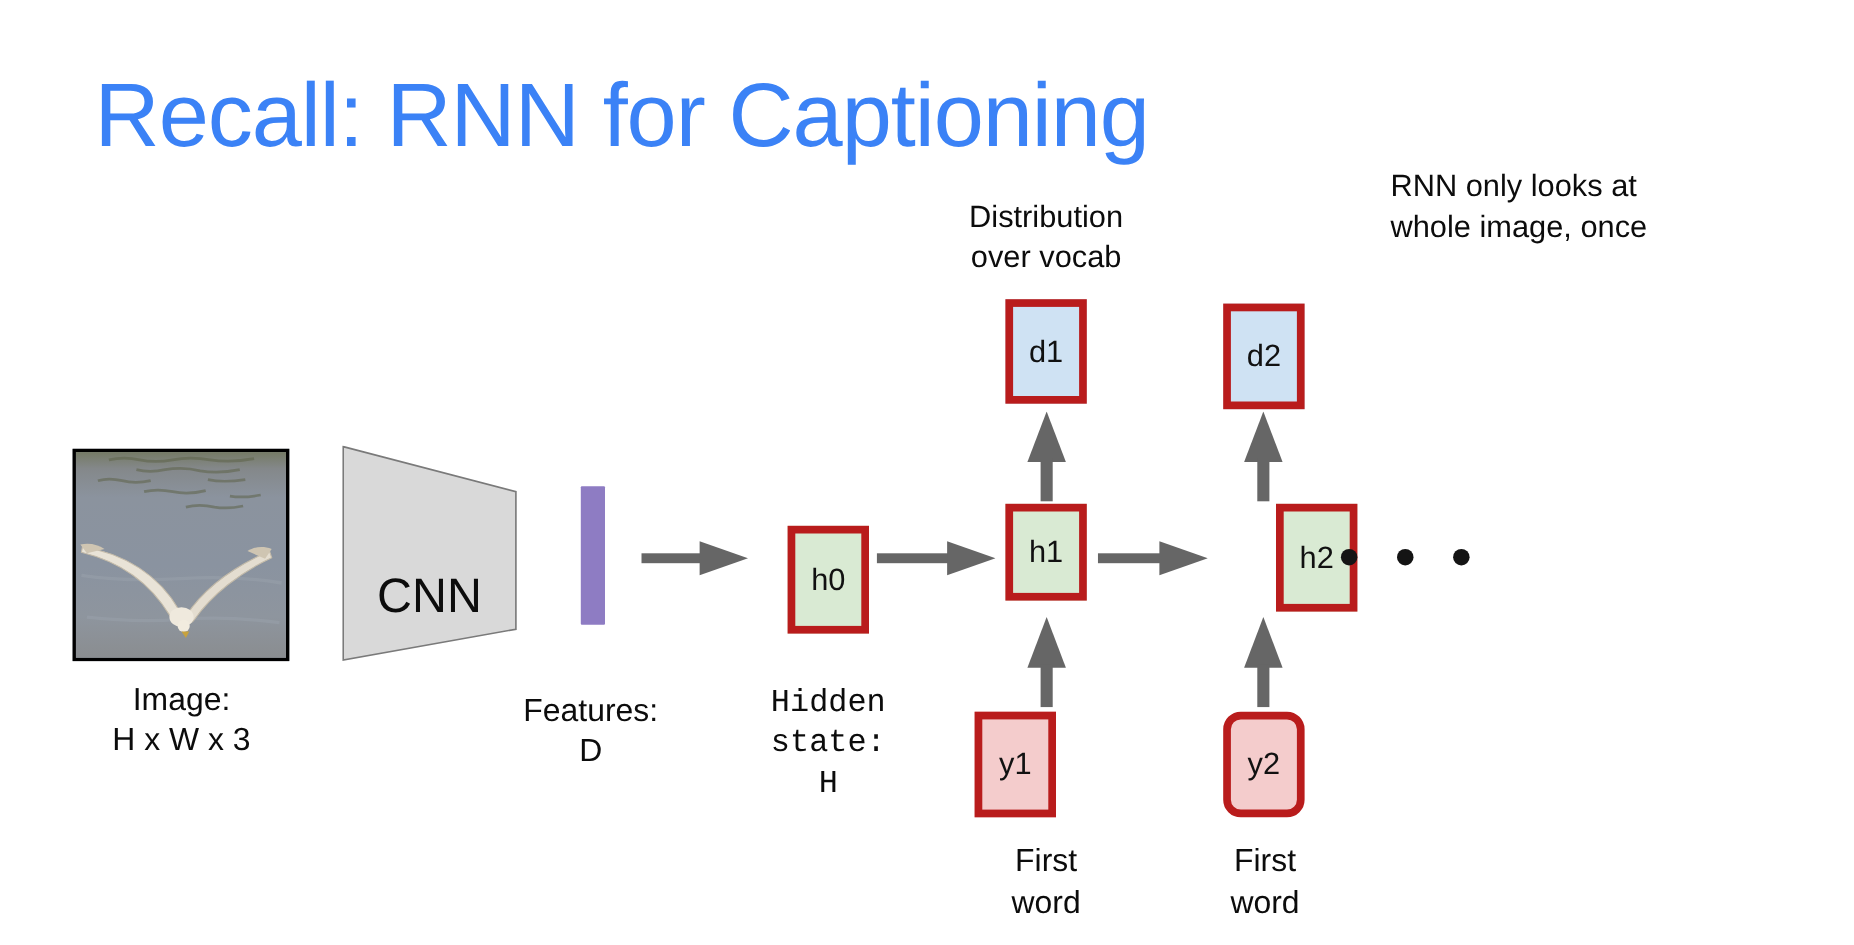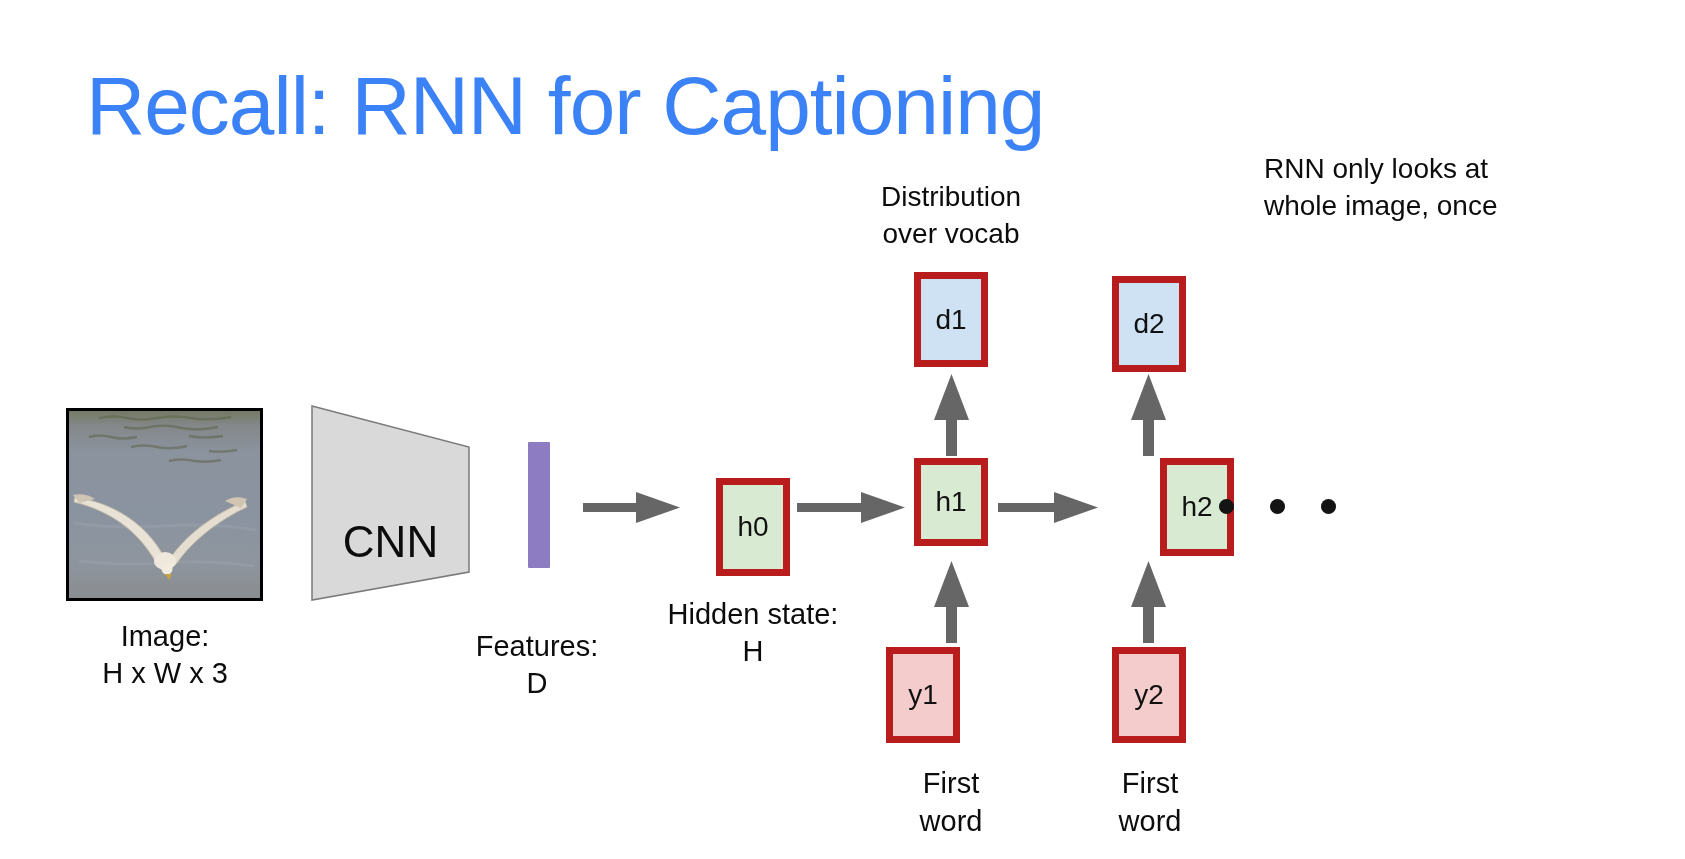--- a/index.html
+++ b/index.html
@@ -23,41 +23,41 @@
     font-size:28px;line-height:37px;
     white-space:pre-line;color:#0c0c0c;
   }
   .lbl{
     text-align:center;white-space:pre-line;
     font-size:29px;line-height:37px;color:#0c0c0c;
   }
   #distribution-label{left:801px;top:178px;width:300px;font-size:28px;}
   #image-caption{left:15px;top:618px;width:300px;}
   #features-label{left:437px;top:628px;width:200px;}
-  #hidden-state-label{left:653px;top:596px;width:200px;}
+  #hidden-state-label{left:653px;top:620px;width:200px;font-family:Liberation Mono, monospace;}
   #first-word-label{left:851px;top:764px;width:200px;line-height:38px;}
   #second-word-label{left:1050px;top:764px;width:200px;line-height:38px;}
   #cnn-label{left:311px;top:484px;width:159px;text-align:center;
     font-size:44px;line-height:52px;color:#0c0c0c;margin-top:32px;}
   .box{
     box-sizing:border-box;
     border:7px solid #b91c1c;
     display:flex;align-items:center;justify-content:center;
     font-size:28px;color:#111;
   }
   .box.dist{background:#cfe2f3;}
   .box.hid{background:#d9ead3;}
   .box.word{background:#f4cccc;}
   #box-d1{left:914px;top:272px;width:74px;height:95px;}
   #box-d2{left:1112px;top:276px;width:74px;height:96px;}
   #box-h0{left:716px;top:458px;width:74px;height:98px;margin-top:20px;}
   #box-h1{left:914px;top:458px;width:74px;height:88px;align-items:center;}
   #box-h2{left:1160px;top:458px;width:74px;height:98px;}
   #box-y1{left:886px;top:647px;width:74px;height:96px;}
-  #box-y2{left:1112px;top:647px;width:74px;height:96px;}
+  #box-y2{left:1112px;top:647px;width:74px;height:96px;border-radius:16px;}
   #features-bar{
     left:528px;top:442px;width:22px;height:126px;
     background:#8e7cc3;border-radius:1px;
   }
   #input-image{
     left:66px;top:408px;width:191px;height:187px;
     border:3px solid #000;background:#8b929c;
   }
   #cnn-trapezoid{left:311px;top:405px;}
   #ellipsis-dots{

